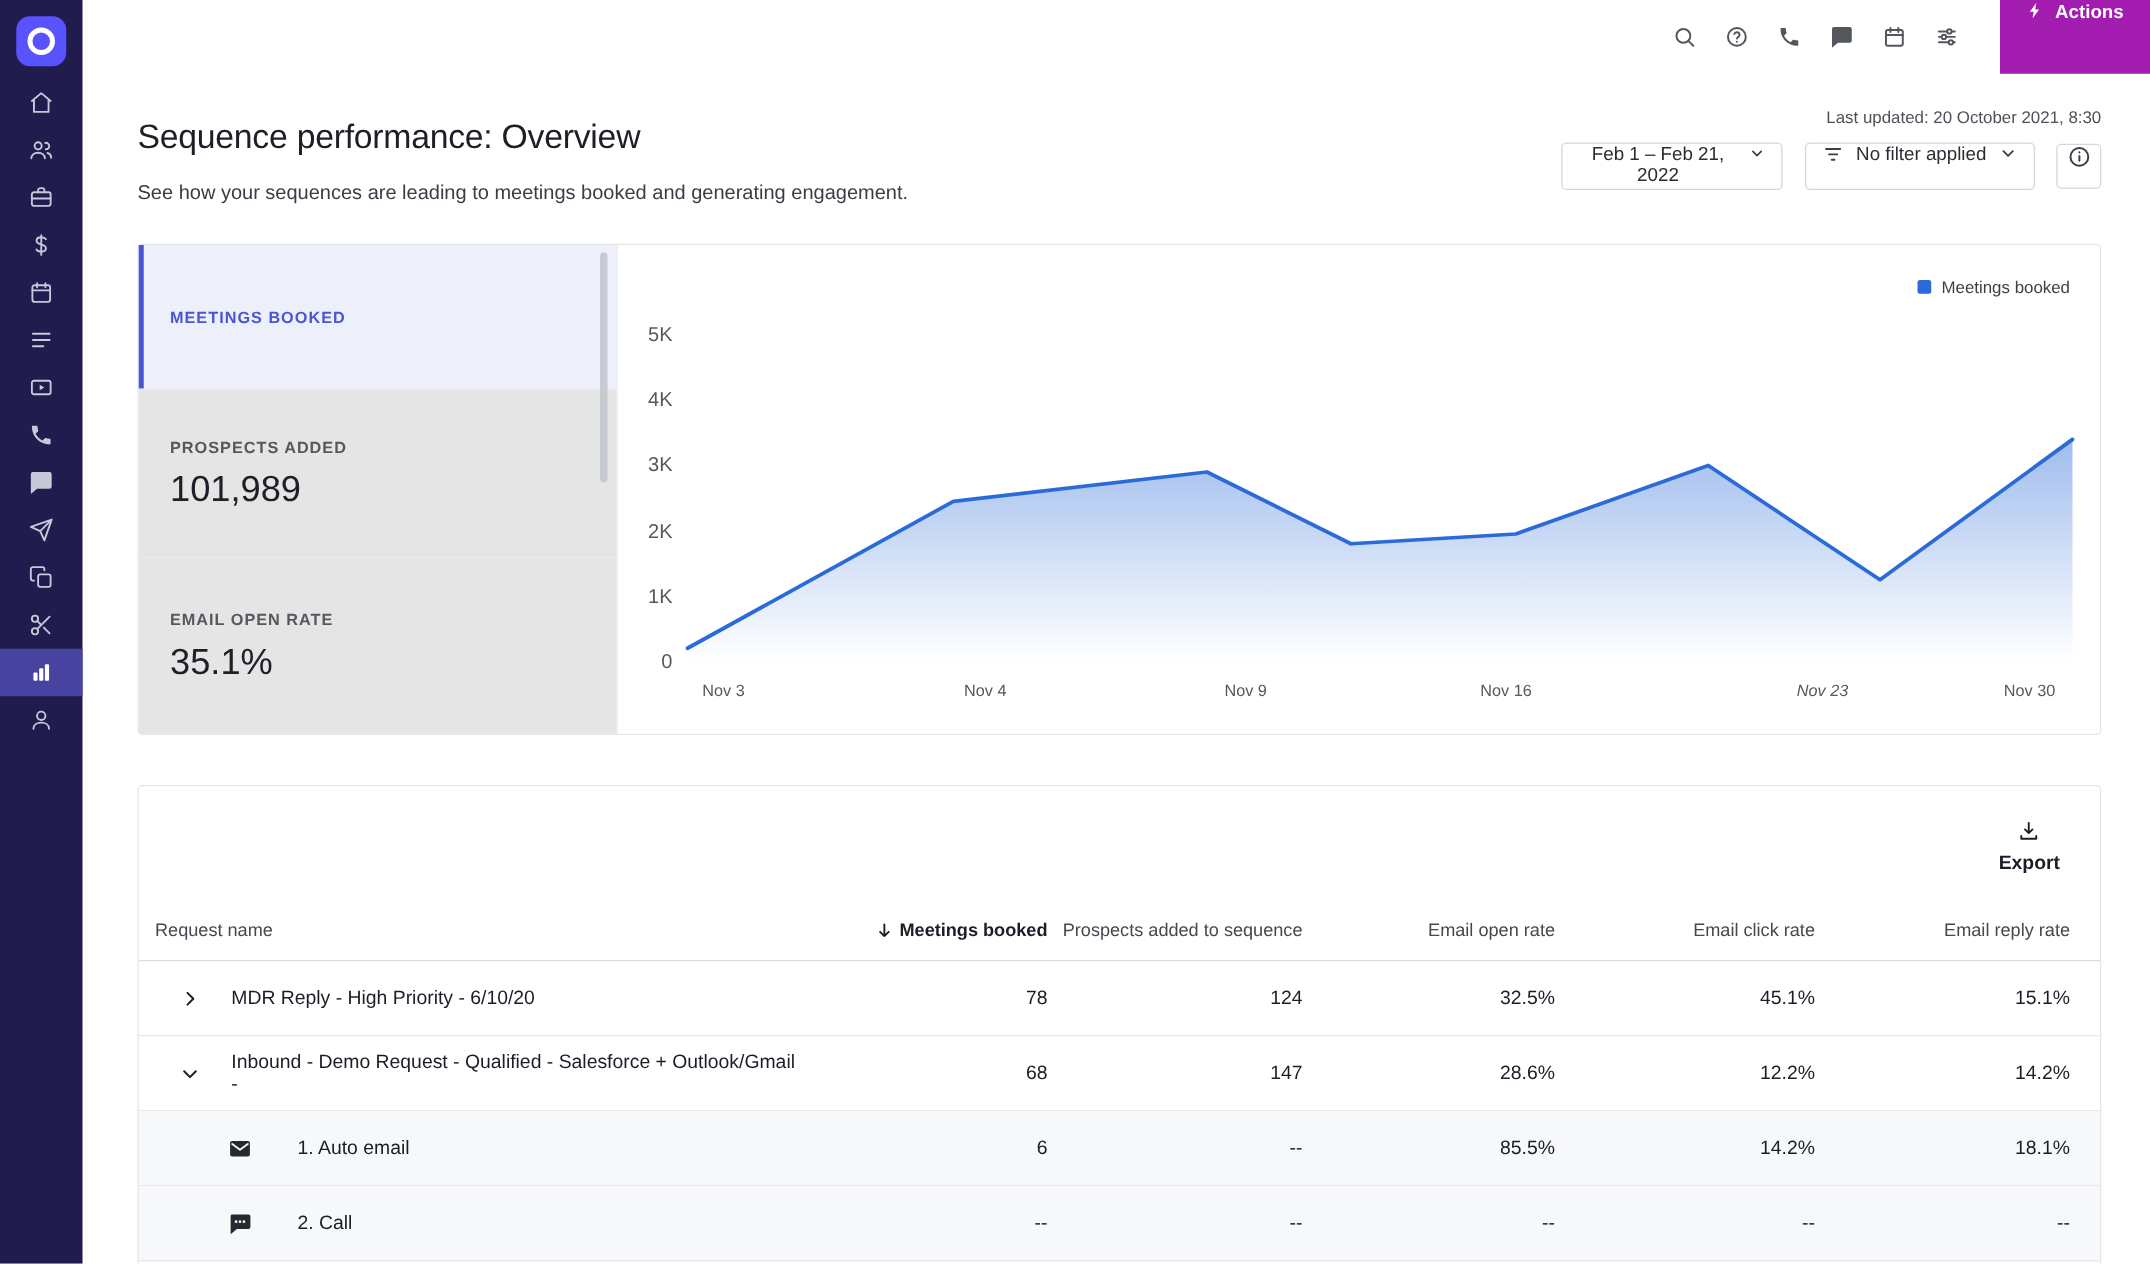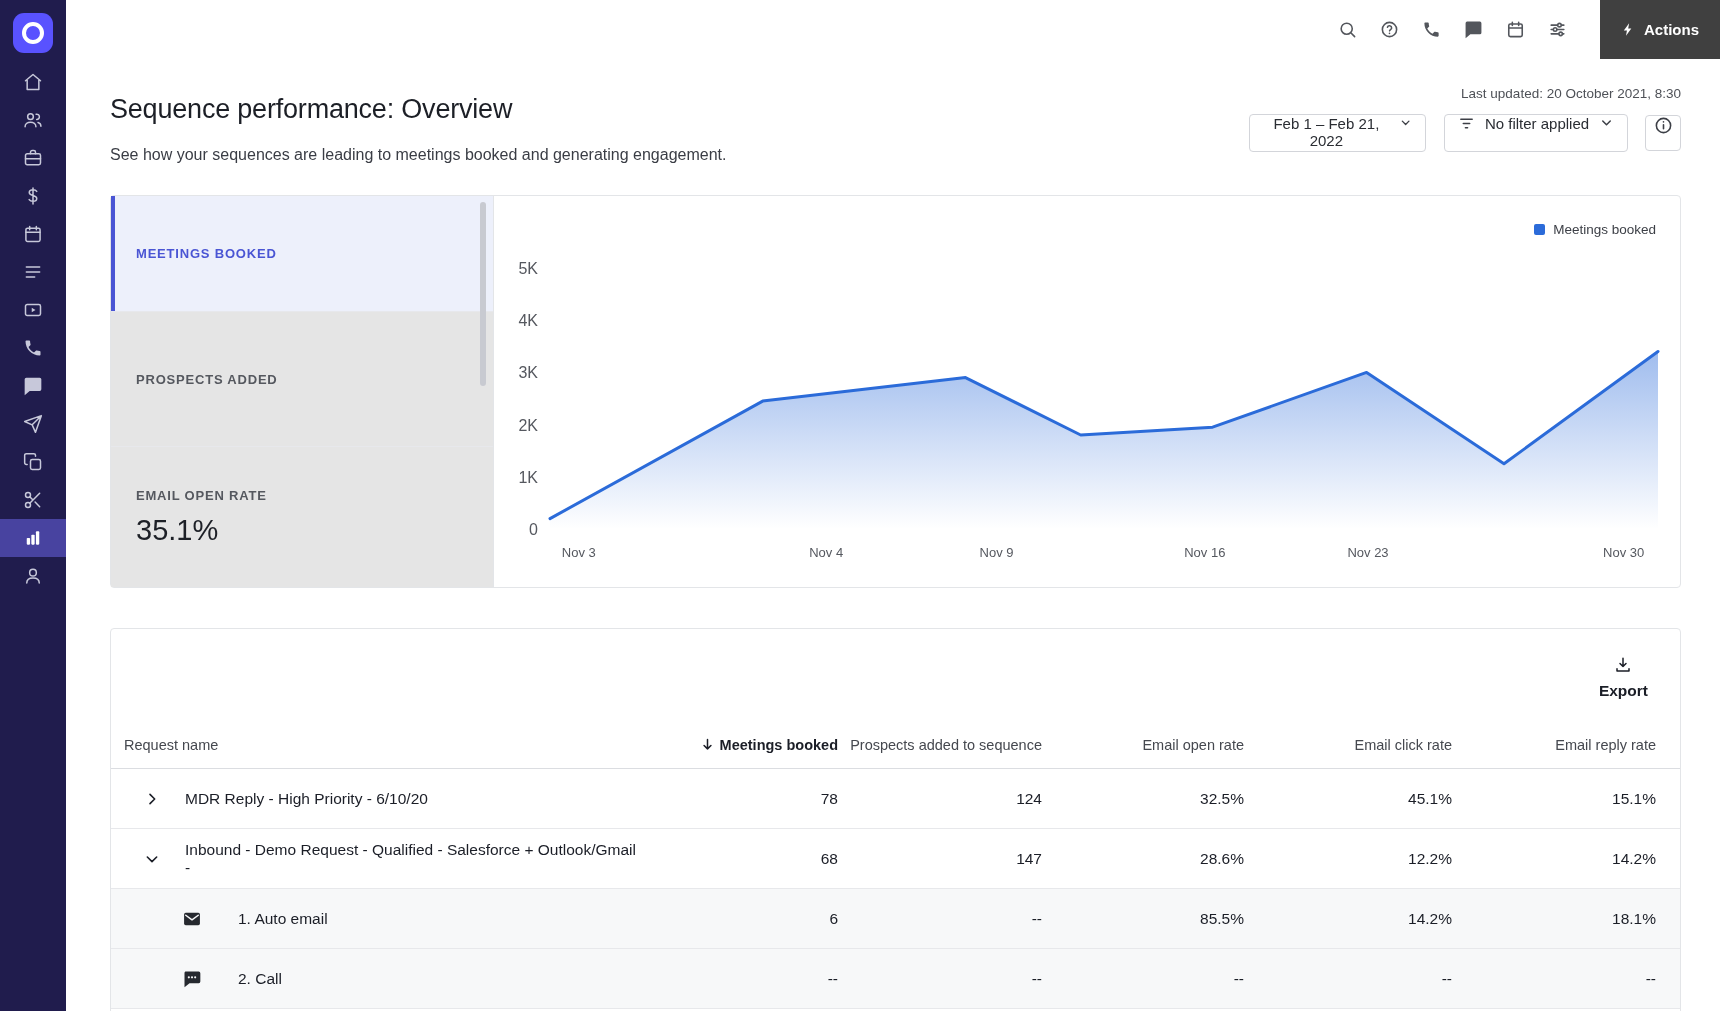--- a/index.html
+++ b/index.html
@@ -16,22 +16,22 @@
   .nav-item { height:38px; width:66px; display:flex; align-items:center; justify-content:center;
               color:#c7c8da; cursor:pointer; }
   .nav-item svg { width:20px; height:20px; }
   .nav-item.active { background:#4843a0; color:#ffffff; }
 
   
   .topbar { position:absolute; left:66px; top:0; right:0; height:59px; background:#fff;
             display:flex; align-items:center; justify-content:flex-end; z-index:20; }
   .tb-icon { width:42px; height:59px; display:flex; align-items:center; justify-content:center; color:#53565c; cursor:pointer; }
   .tb-icon svg { width:19px; height:19px; }
-  .actions-btn { margin-left:22px; width:120px; height:59px; background:#404040; color:#fff; border:none;
-                 display:flex; align-items:center; justify-content:center; gap:8px; font-family:inherit;
+  .actions-btn { margin-left:22px; width:120px; height:59px; background:#a21caf; color:#fff; border:none;
+                 display:flex; align-items:flex-start; justify-content:center; gap:8px; font-family:inherit;
                  font-size:15px; font-weight:600; cursor:pointer; }
   .actions-btn svg { width:15px; height:15px; }
 
   
   .content { position:absolute; left:66px; top:59px; right:0; bottom:0; }
   .page-title { position:absolute; left:44px; top:35px; margin:0; font-size:27px; font-weight:500; letter-spacing:-.2px; color:#1c1f26; }
   .page-subtitle { position:absolute; left:44px; top:87px; margin:0; font-size:16px; color:#3a3d45; }
   .last-updated { position:absolute; right:39px; top:27px; font-size:13.5px; color:#4e5157; }
 
   .ctl-btn { position:absolute; top:55px; height:38px; background:#fff; border:1px solid #d3d5da; border-radius:4px;
@@ -259,20 +259,21 @@
         </svg>
     </button>
 
     <section class="chart-card">
       <div class="metrics">
         <div class="tile tile-1">
           <div class="tile-label">MEETINGS BOOKED</div>
         </div>
         <div class="tile tile-2">
           <div class="tile-label">PROSPECTS ADDED</div>
+          <div class="tile-value">101,989</div>
         </div>
         <div class="tile tile-3">
           <div class="tile-label">EMAIL OPEN RATE</div>
           <div class="tile-value">35.1%</div>
         </div>
         <div class="metrics-scrollbar"></div>
       </div>
 
       <div class="chart-region">
         <div class="legend">
@@ -292,24 +293,24 @@
         <div id="y-ticks">
             <div class="y-tick" style="top: 325px;">0</div>
             <div class="y-tick" style="top: 272.8px;">1K</div>
             <div class="y-tick" style="top: 220.6px;">2K</div>
             <div class="y-tick" style="top: 168.4px;">3K</div>
             <div class="y-tick" style="top: 116.2px;">4K</div>
             <div class="y-tick" style="top: 64px;">5K</div>
           </div>
         <div id="x-ticks">
             <div class="x-tick" style="left: 84.808px;">Nov 3</div>
-            <div class="x-tick" style="left: 294.22px; margin-left: 38px;">Nov 4</div>
+            <div class="x-tick" style="left: 294.22px;">Nov 4</div>
             <div class="x-tick" style="left: 502.524px;">Nov 9</div>
             <div class="x-tick" style="left: 710.828px;">Nov 16</div>
-            <div class="x-tick" style="left: 874px;">Nov 23</div>
+            <div class="x-tick" style="left: 964px; font-style: italic;">Nov 23</div>
             <div class="x-tick" style="left: 1129.65px;">Nov 30</div>
           </div>
       </div>
     </section>
 
     <section class="table-card">
       <div class="export-row">
         <button class="export-btn">
           <svg viewBox="0 0 24 24" fill="none" stroke="currentColor" stroke-width="2" stroke-linecap="round" stroke-linejoin="round">
               <path d="M12 3v11m0 0 4-4m-4 4-4-4"></path>

